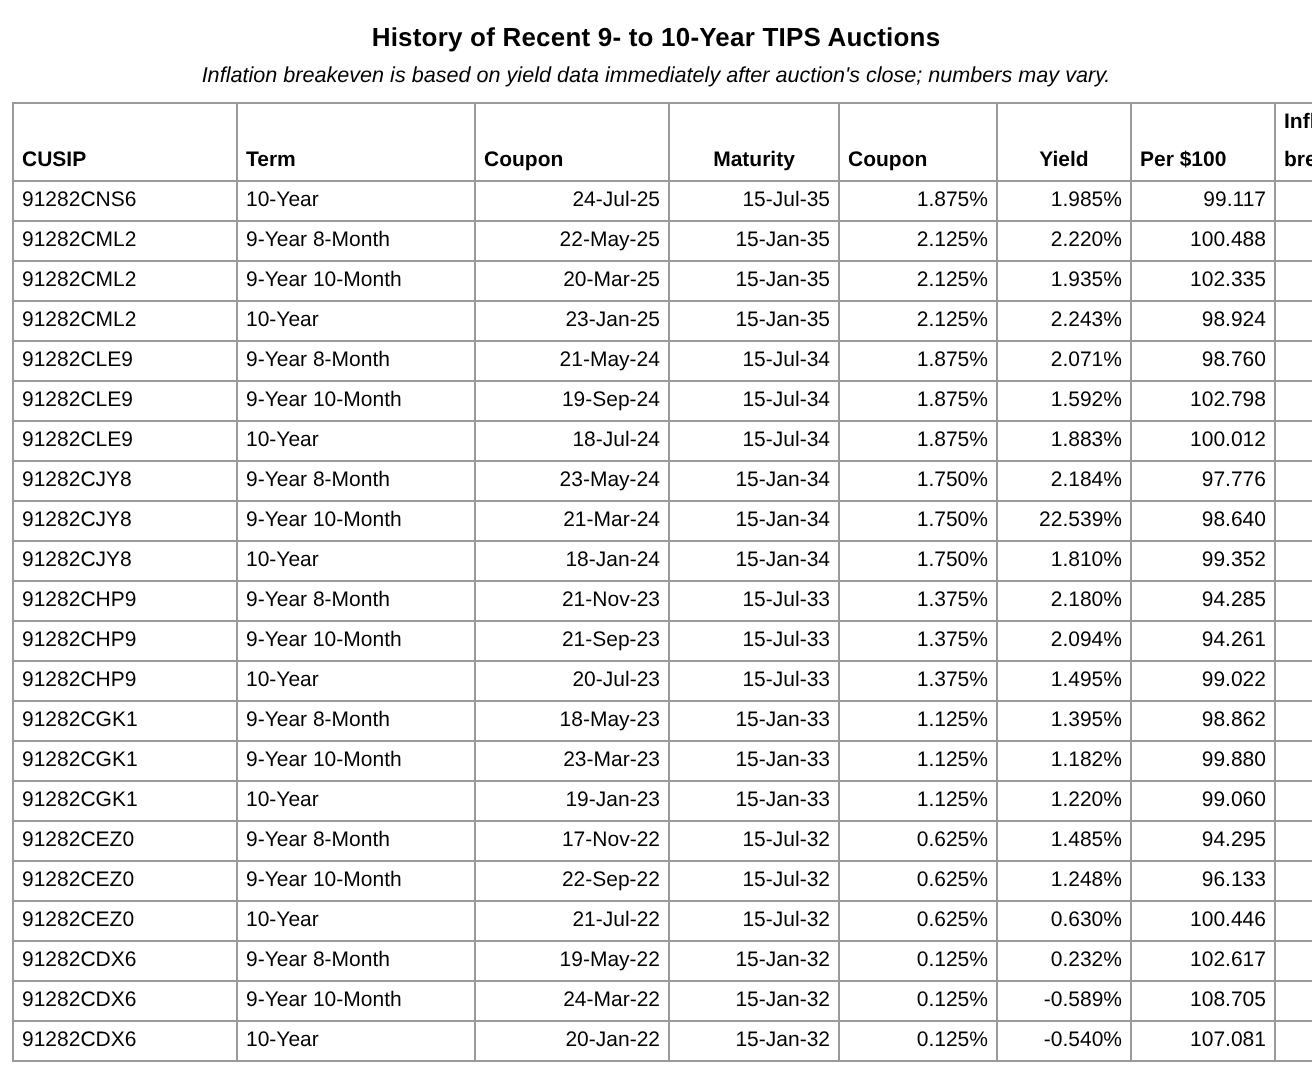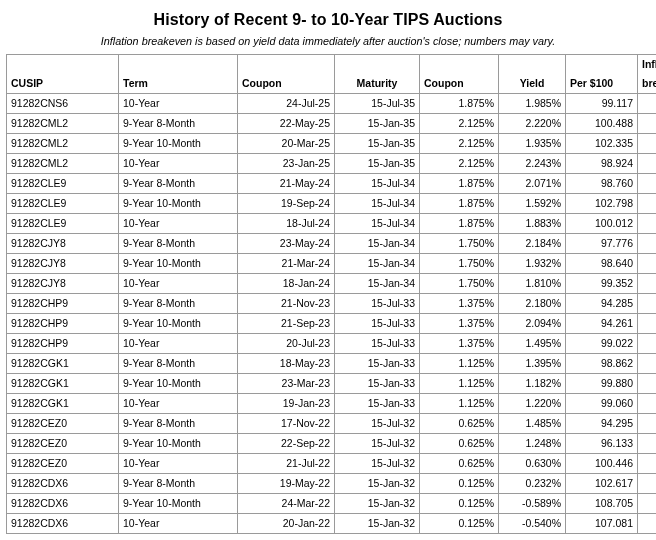--- a/index.html
+++ b/index.html
@@ -16,21 +16,21 @@
   }
   .page {
     width: 656px;
     height: 540px;
     box-sizing: border-box;
     padding: 8px 6px 0 6px;
     position: relative;
   }
   .title {
     text-align: center;
-    font-size: 16px;
+    font-size: 13px;
     font-weight: bold;
     letter-spacing: 0.1px;
     margin: 3px 0 6px 0;
     font-family: "Liberation Sans", sans-serif;
   }
   .subtitle {
     text-align: center;
     font-size: 10.8px;
     font-style: italic;
     font-weight: normal;
@@ -183,21 +183,21 @@
           <td class="c-yield">2.184%</td>
           <td class="c-per100">97.776</td>
           <td class="c-breakeven">2.30%</td>
         </tr>
         <tr>
           <td class="c-cusip">91282CJY8</td>
           <td class="c-term">9-Year 10-Month</td>
           <td class="c-auction">21-Mar-24</td>
           <td class="c-maturity">15-Jan-34</td>
           <td class="c-coupon">1.750%</td>
-          <td class="c-yield">1.932%</td>
+          <td class="c-yield">22.539%</td>
           <td class="c-per100">98.640</td>
           <td class="c-breakeven">2.35%</td>
         </tr>
         <tr>
           <td class="c-cusip">91282CJY8</td>
           <td class="c-term">10-Year</td>
           <td class="c-auction">18-Jan-24</td>
           <td class="c-maturity">15-Jan-34</td>
           <td class="c-coupon">1.750%</td>
           <td class="c-yield">1.810%</td>

